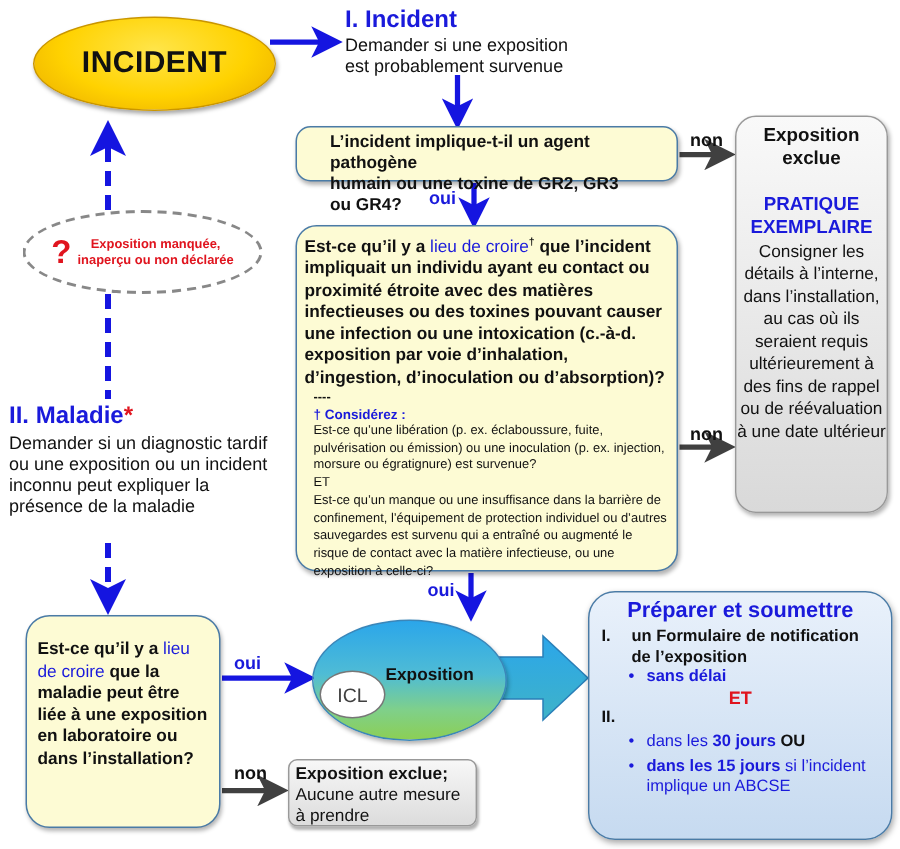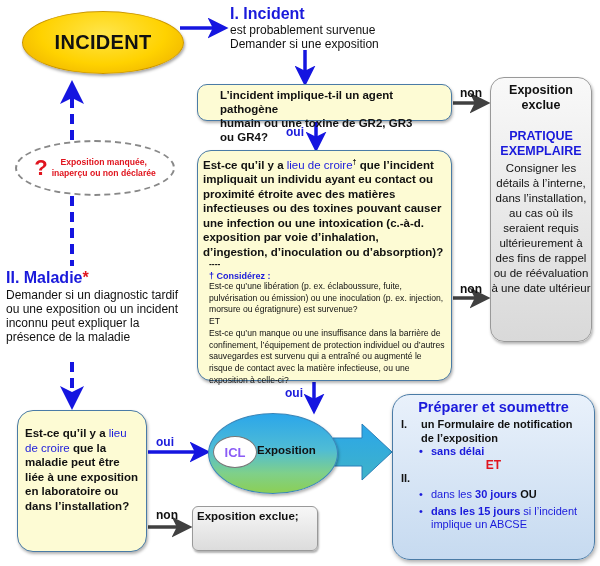--- a/index.html
+++ b/index.html
@@ -43,22 +43,22 @@
   #missed-oval .t { color:#e0141e; font-weight:bold; font-size:8.6px; line-height:11px; text-align:center; }
 
   #maladie-title { left:6px; top:269px; }
   #maladie-desc { left:6px; top:288px; width:180px; }
 
   #q3 { left:17px; top:410px; width:130px; height:142px; border-radius:16px; padding:15px 6px 22px 7px; font-size:11.5px; font-weight:bold; line-height:14.5px; }
 
   #expo-oval { left:208px; top:413px; width:128px; height:79px; border-radius:50%;
     background:linear-gradient(180deg,#2ba6ea 0%, #4fbcd5 45%, #7fd08a 75%, #8ccf55 100%);
     border:1px solid #3b86b8; box-shadow:1px 2px 3px rgba(0,0,0,.3); }
-  #icl { left:213px; top:436px; width:42px; height:30px; border-radius:50%; background:#fff; border:1.5px solid #777;
-    display:flex; align-items:center; justify-content:center; color:#8b5cf6; font-weight:bold; font-size:13px; }
+  #icl { left:213px; top:447px; width:42px; height:30px; border-radius:50%; background:#fff; border:1.5px solid #777;
+    display:flex; align-items:center; justify-content:center; color:#404040; font-weight:normal; font-size:13px; }
   #expo-label { left:257px; top:444px; font-weight:bold; font-size:11.5px; }
 
   #excl2 { left:192px; top:506px; width:126px; height:45px; border-radius:6px;
     background:linear-gradient(#f7f7f7,#dcdcdc); border:1px solid #999; box-sizing:border-box;
     padding:2px 4px; font-size:11.5px; line-height:14px; box-shadow:1px 2px 2px rgba(0,0,0,.3); }
 
   #prep { left:392px; top:394px; width:203px; height:166px; border-radius:18px; box-sizing:border-box;
     background:linear-gradient(#e9f1fb,#c6daf0); border:1.5px solid #4a7ba6; box-shadow:1px 2px 4px rgba(0,0,0,.35);
     padding:4px 8px; font-size:11px; }
   #prep .title { font-weight:bold; color:#1a1adb; font-size:14.5px; text-align:center; margin-bottom:3px; }
@@ -112,22 +112,22 @@
 
   <path d="M333,438 L362,438 L362,424 L392,452 L362,480 L362,466 L333,466 Z" fill="url(#fatg)" stroke="#2a7fb8" stroke-width="1"></path>
 </svg>
 
 <div id="incident-oval" class="abs">
   <span>INCIDENT</span>
 </div>
 
 <div class="abs" style="left:230px; top:5px;">
   <div class="section-title">I. Incident</div>
+  <div class="section-desc">Demander si une exposition</div>
   <div class="section-desc">est probablement survenue</div>
-  <div class="section-desc">Demander si une exposition</div>
 </div>
 
 <div id="q1" class="abs qbox">
   <div>L’incident implique-t-il un agent pathogène</div>
   <div>humain ou une toxine de GR2, GR3 ou GR4?</div>
 </div>
 <div class="abs lbl blue" style="left:286px; top:125px;">oui</div>
 <div class="abs lbl" style="left:460px; top:86px;">non</div>
 
 <div id="q2" class="abs qbox">
@@ -161,20 +161,21 @@
 <div id="q3" class="abs qbox"><span>Est-ce qu’il y a </span><span class="blue" style="font-weight:normal">lieu de croire</span><span> que la maladie peut être liée à une exposition en laboratoire ou dans l’installation?</span></div>
 <div class="abs lbl blue" style="left:156px; top:435px;">oui</div>
 <div class="abs lbl" style="left:156px; top:508px;">non</div>
 
 <div id="expo-oval" class="abs"></div>
 <div id="icl" class="abs">ICL</div>
 <div id="expo-label" class="abs">Exposition</div>
 
 <div id="excl2" class="abs">
   <div class="bold">Exposition exclue;</div>
+  <div>Aucune autre mesure à prendre</div>
 </div>
 
 <div id="prep" class="abs">
   <div class="title">Préparer et soumettre</div>
   <div class="row">
       <span class="num">I.</span>
       <span>un Formulaire de notification de l’exposition</span>
     </div>
   <div class="bul" style="font-weight:bold">
       <span class="dot">•</span>

